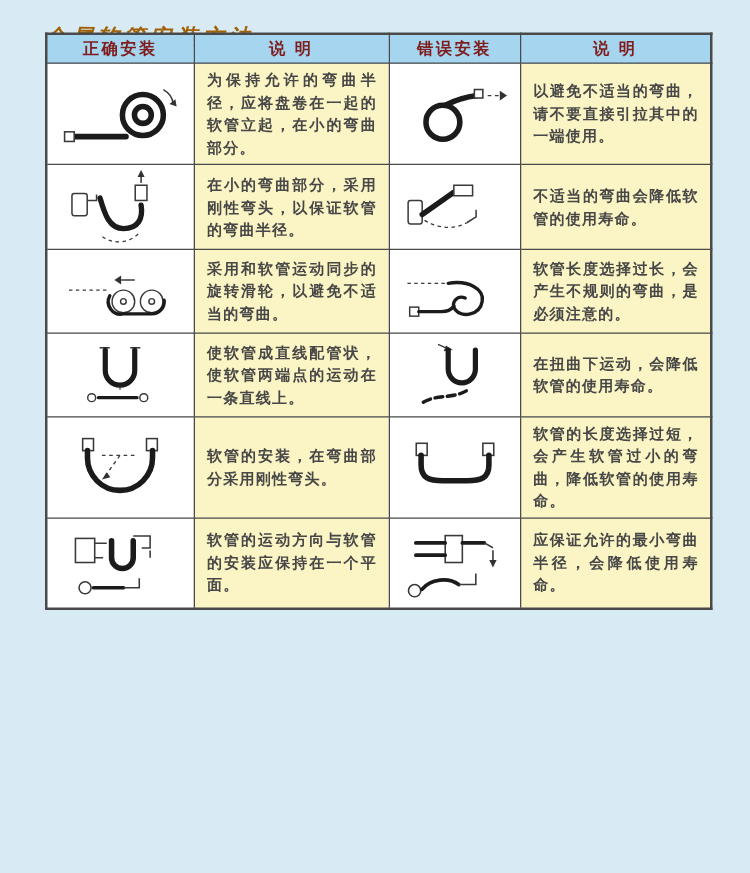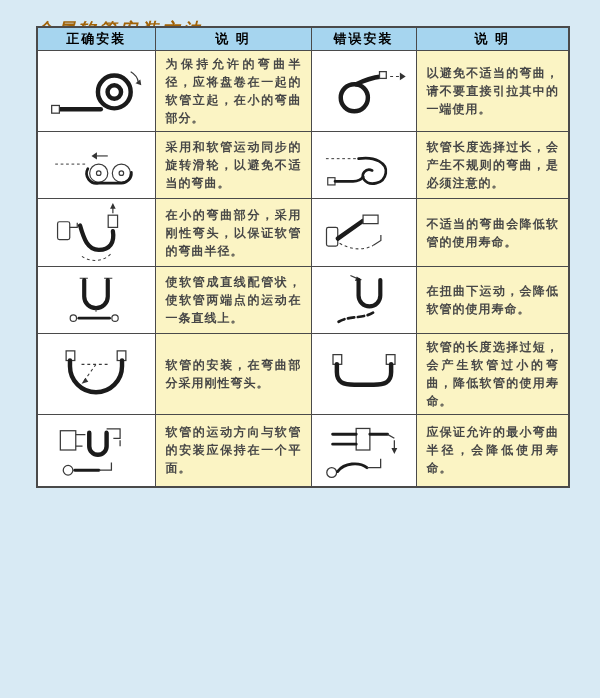--- a/index.html
+++ b/index.html
@@ -17,21 +17,21 @@
     font-size:17px;letter-spacing:4px;color:#a16207;
   }
   .tbl-wrap{position:absolute;left:36px;top:26px;width:532px;}
   table{
     border-collapse:collapse;table-layout:fixed;width:532px;
     border:2px solid #4a4a4a;
   }
   th,td{border:1px solid #4a4a4a;padding:0;vertical-align:middle;}
   th{
     background:#a6d5ef;height:22px;
-    font-size:13px;font-weight:bold;color:#000000;
+    font-size:13px;font-weight:bold;color:#7f1d1d;
     letter-spacing:2px;text-align:center;
   }
   td.img-cell{background:#ffffff;text-align:center;}
   td.desc-cell{
     background:#fbf4c4;
     font-size:12px;font-weight:bold;color:#474747;
     line-height:1.5;letter-spacing:1px;
     padding:4px 9px 4px 10px;
     text-align:justify;
   }
@@ -84,20 +84,45 @@
           <path class="hose" d="M40 25 C50 20 58 18 66 17"></path>
               <rect class="thinf" x="64" y="12" width="7" height="7"></rect>
           <path class="dash" d="M75 17 h10"></path>
               <path class="blk" d="M85 13 l6 4 l-6 4 z"></path>
         </svg>
       </td>
       <td class="desc-cell">以避免不适当的弯曲，请不要直接引拉其中的一端使用。</td>
     </tr>
 
 
+    <tr style="height:68px">
+      <td class="img-cell">
+        <svg width="106" height="60" viewBox="0 0 110 64" aria-label="rigid-elbow-at-small-bend-illustration">
+          <rect class="thinf" x="14" y="20" width="13" height="19" rx="2"></rect>
+              <path class="thin" d="M27 26 h8 v-5"></path>
+          <path class="hose" d="M38 24 C42 38 46 50 58 50 C70 50 75 42 73 30"></path>
+          <rect class="thinf" x="68" y="13" width="10" height="13"></rect>
+              <path class="thin" d="M73 11 V4"></path>
+              <path class="blk" d="M70 6 l3 -6 l3 6 z"></path>
+          <path class="dash" d="M40 57 C50 64 64 62 71 54"></path>
+        </svg>
+      </td>
+      <td class="desc-cell">在小的弯曲部分，采用刚性弯头，以保证软管的弯曲半径。</td>
+      <td class="img-cell">
+        <svg width="94" height="60" viewBox="0 0 96 64" aria-label="improper-bend-at-fitting-illustration">
+          <rect class="thinf" x="8" y="26" width="12" height="20" rx="2"></rect>
+          <path class="hose" d="M20 38 L47 19"></path>
+          <path class="thinf" d="M47 13 h16 v9 h-16 z"></path>
+          <path class="dash" d="M22 43 C34 50 48 51 58 45"></path>
+              <path class="thin" d="M58 45 l8 -5 v-6"></path>
+        </svg>
+      </td>
+      <td class="desc-cell">不适当的弯曲会降低软管的使用寿命。</td>
+    </tr>
+
     <tr style="height:67px">
       <td class="img-cell">
         <svg width="106" height="58" viewBox="0 0 110 64" aria-label="hose-on-synchronized-rotating-pulleys-illustration">
           <path class="dash" d="M10 31 H46"></path>
               <path class="thin" d="M56 22 h12"></path>
               <path class="blk" d="M56 18 l-6 4 l6 4 z"></path>
           <circle class="thinf" cx="58" cy="41" r="10"></circle>
               <circle class="thin" cx="58" cy="41" r="2.5"></circle>
           <circle class="thinf" cx="83" cy="41" r="10"></circle>
               <circle class="thin" cx="83" cy="41" r="2.5"></circle>
@@ -109,45 +134,20 @@
         <svg width="94" height="58" viewBox="0 0 96 64" aria-label="overlong-hose-irregular-loop-illustration">
           <path class="dash" d="M6 25 H42"></path>
           <path class="hose3" d="M42 25 C60 22 74 30 72 41 C70 53 54 56 48 48 C44 42 50 35 57 38"></path>
           <rect class="thinf" x="8" y="46" width="8" height="8"></rect>
               <path class="hose3" d="M16 50 H36 C42 50 45 48 47 45"></path>
         </svg>
       </td>
       <td class="desc-cell">软管长度选择过长，会产生不规则的弯曲，是必须注意的。</td>
     </tr>
 
-    <tr style="height:68px">
-      <td class="img-cell">
-        <svg width="106" height="60" viewBox="0 0 110 64" aria-label="rigid-elbow-at-small-bend-illustration">
-          <rect class="thinf" x="14" y="20" width="13" height="19" rx="2"></rect>
-              <path class="thin" d="M27 26 h8 v-5"></path>
-          <path class="hose" d="M38 24 C42 38 46 50 58 50 C70 50 75 42 73 30"></path>
-          <rect class="thinf" x="68" y="13" width="10" height="13"></rect>
-              <path class="thin" d="M73 11 V4"></path>
-              <path class="blk" d="M70 6 l3 -6 l3 6 z"></path>
-          <path class="dash" d="M40 57 C50 64 64 62 71 54"></path>
-        </svg>
-      </td>
-      <td class="desc-cell">在小的弯曲部分，采用刚性弯头，以保证软管的弯曲半径。</td>
-      <td class="img-cell">
-        <svg width="94" height="60" viewBox="0 0 96 64" aria-label="improper-bend-at-fitting-illustration">
-          <rect class="thinf" x="8" y="26" width="12" height="20" rx="2"></rect>
-          <path class="hose" d="M20 38 L47 19"></path>
-          <path class="thinf" d="M47 13 h16 v9 h-16 z"></path>
-          <path class="dash" d="M22 43 C34 50 48 51 58 45"></path>
-              <path class="thin" d="M58 45 l8 -5 v-6"></path>
-        </svg>
-      </td>
-      <td class="desc-cell">不适当的弯曲会降低软管的使用寿命。</td>
-    </tr>
-
 
     <tr style="height:67px">
       <td class="img-cell">
         <svg width="106" height="58" viewBox="0 0 110 64" aria-label="u-hose-endpoints-moving-in-line-illustration">
           <path class="thin" d="M37 8 h9 M64 8 h9"></path>
           <path class="hose" d="M42 10 V28 A13 13 0 0 0 68 28 V10"></path>
           <circle class="thinf" cx="30" cy="52" r="3.5"></circle>
               <path class="hose3" d="M36 52 H70"></path>
               <circle class="thinf" cx="76" cy="52" r="3.5"></circle>
           <path class="dash" d="M55 42 V48"></path>

